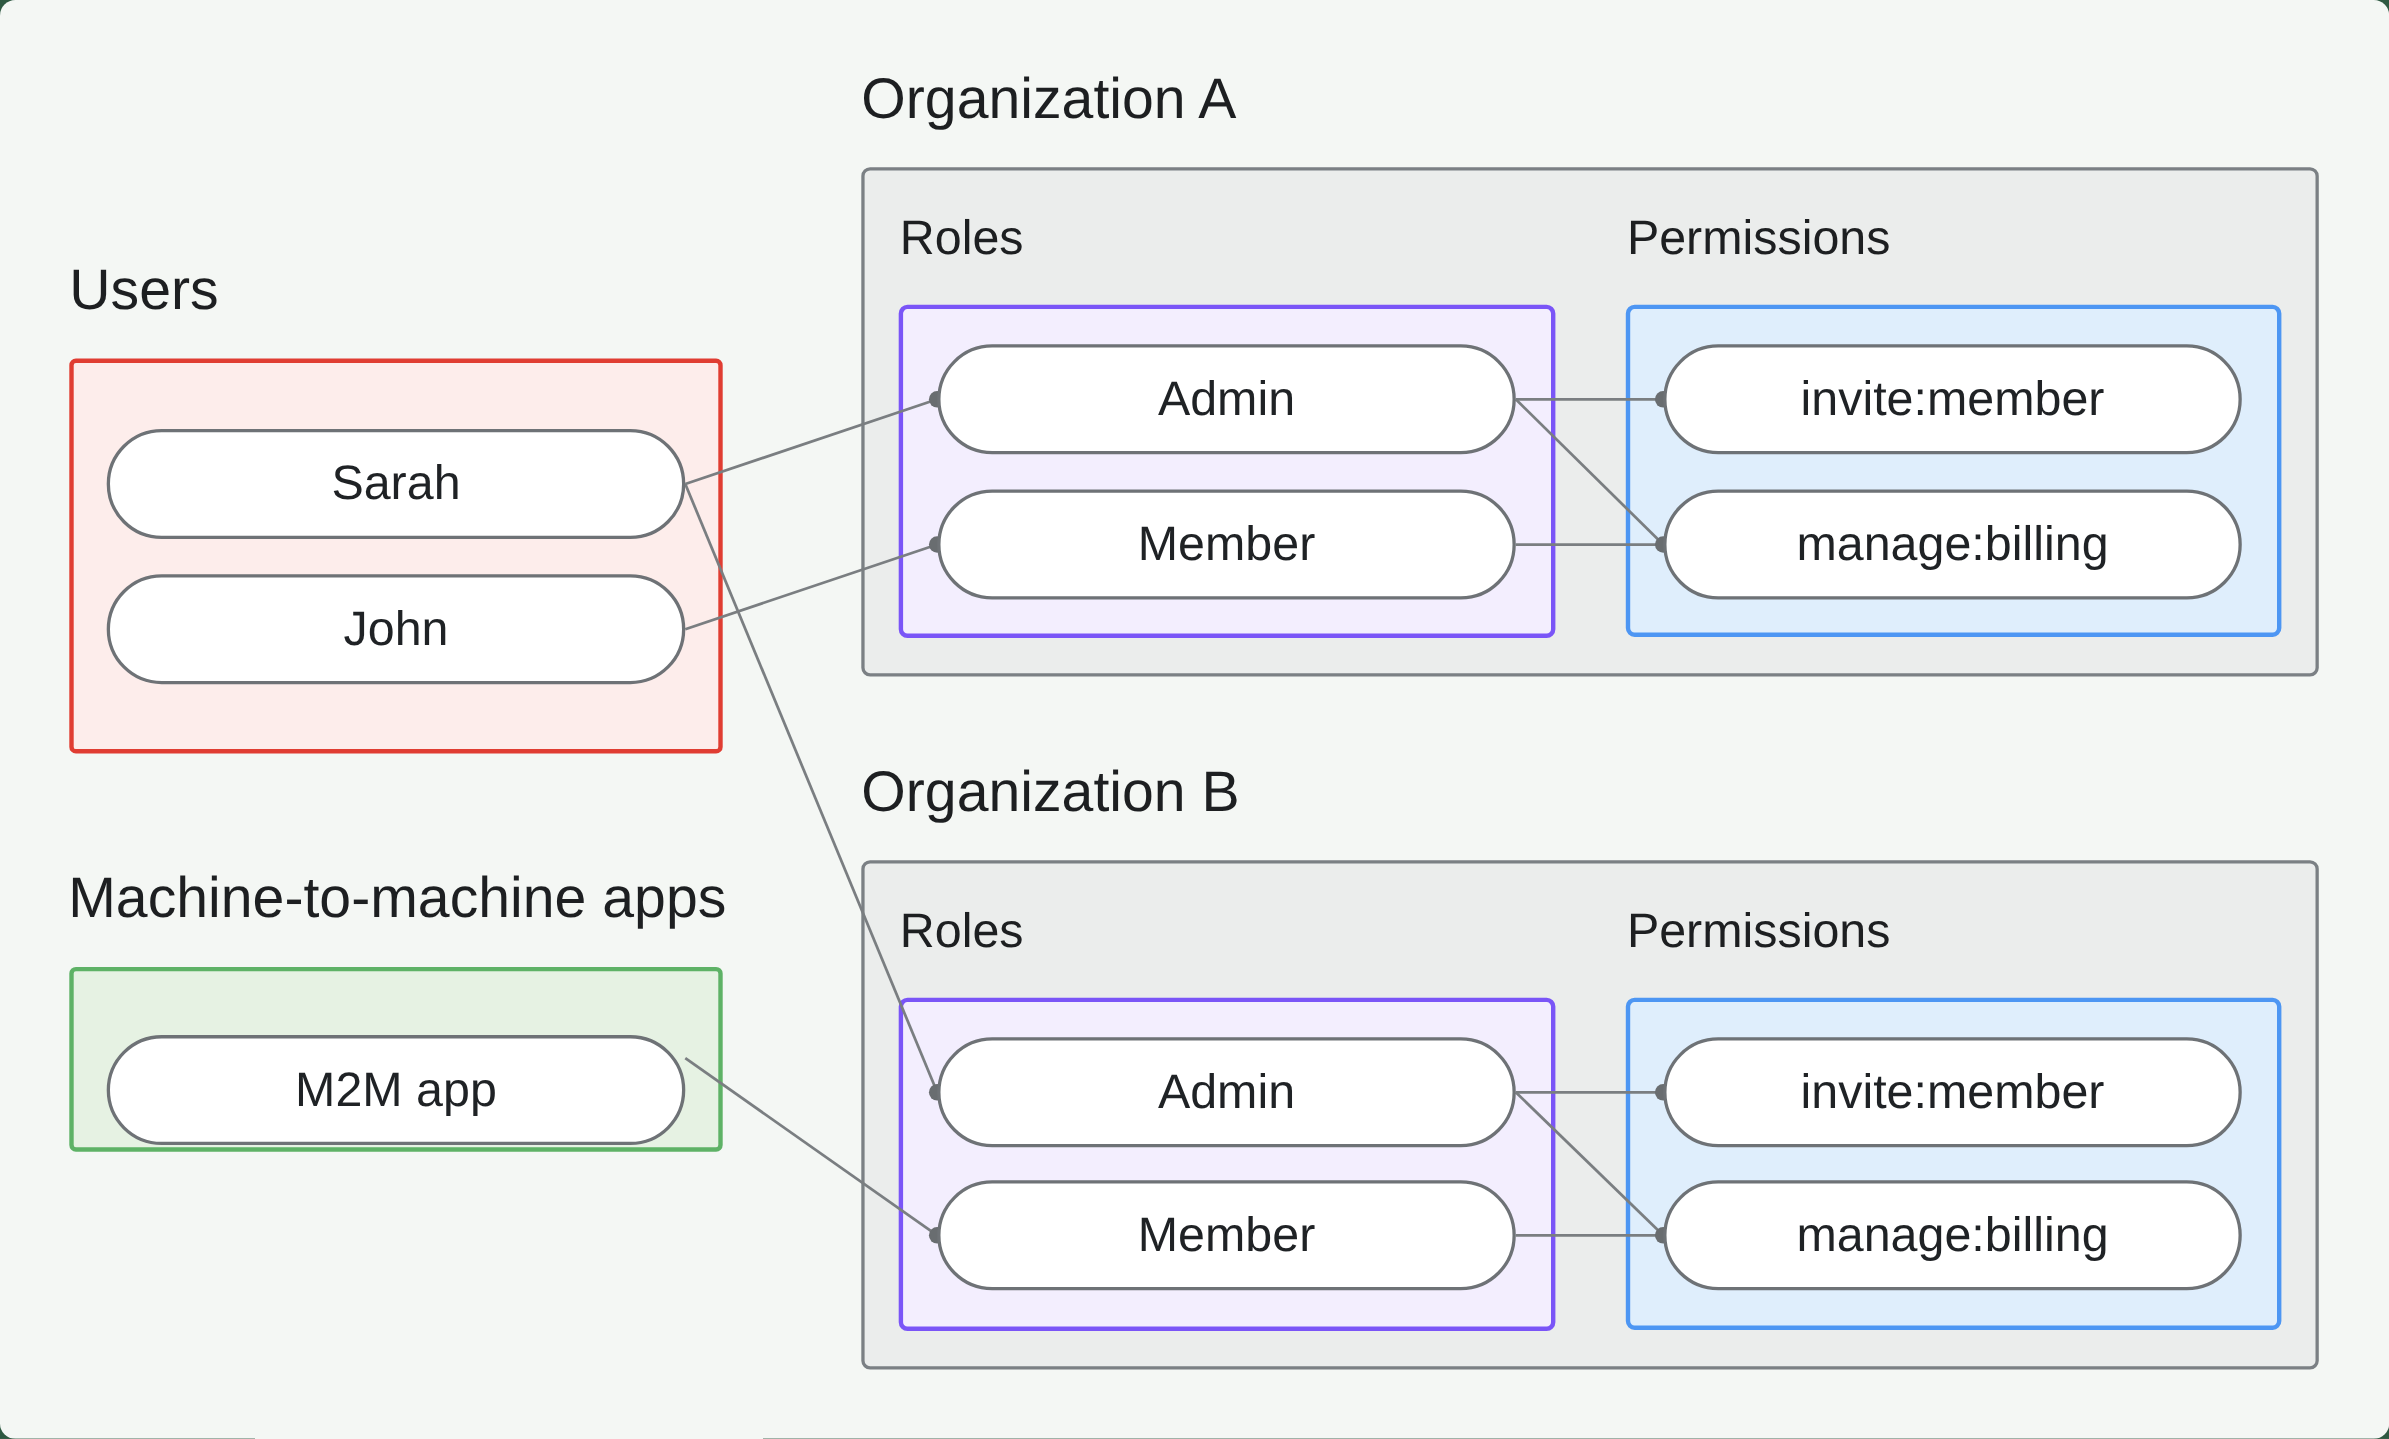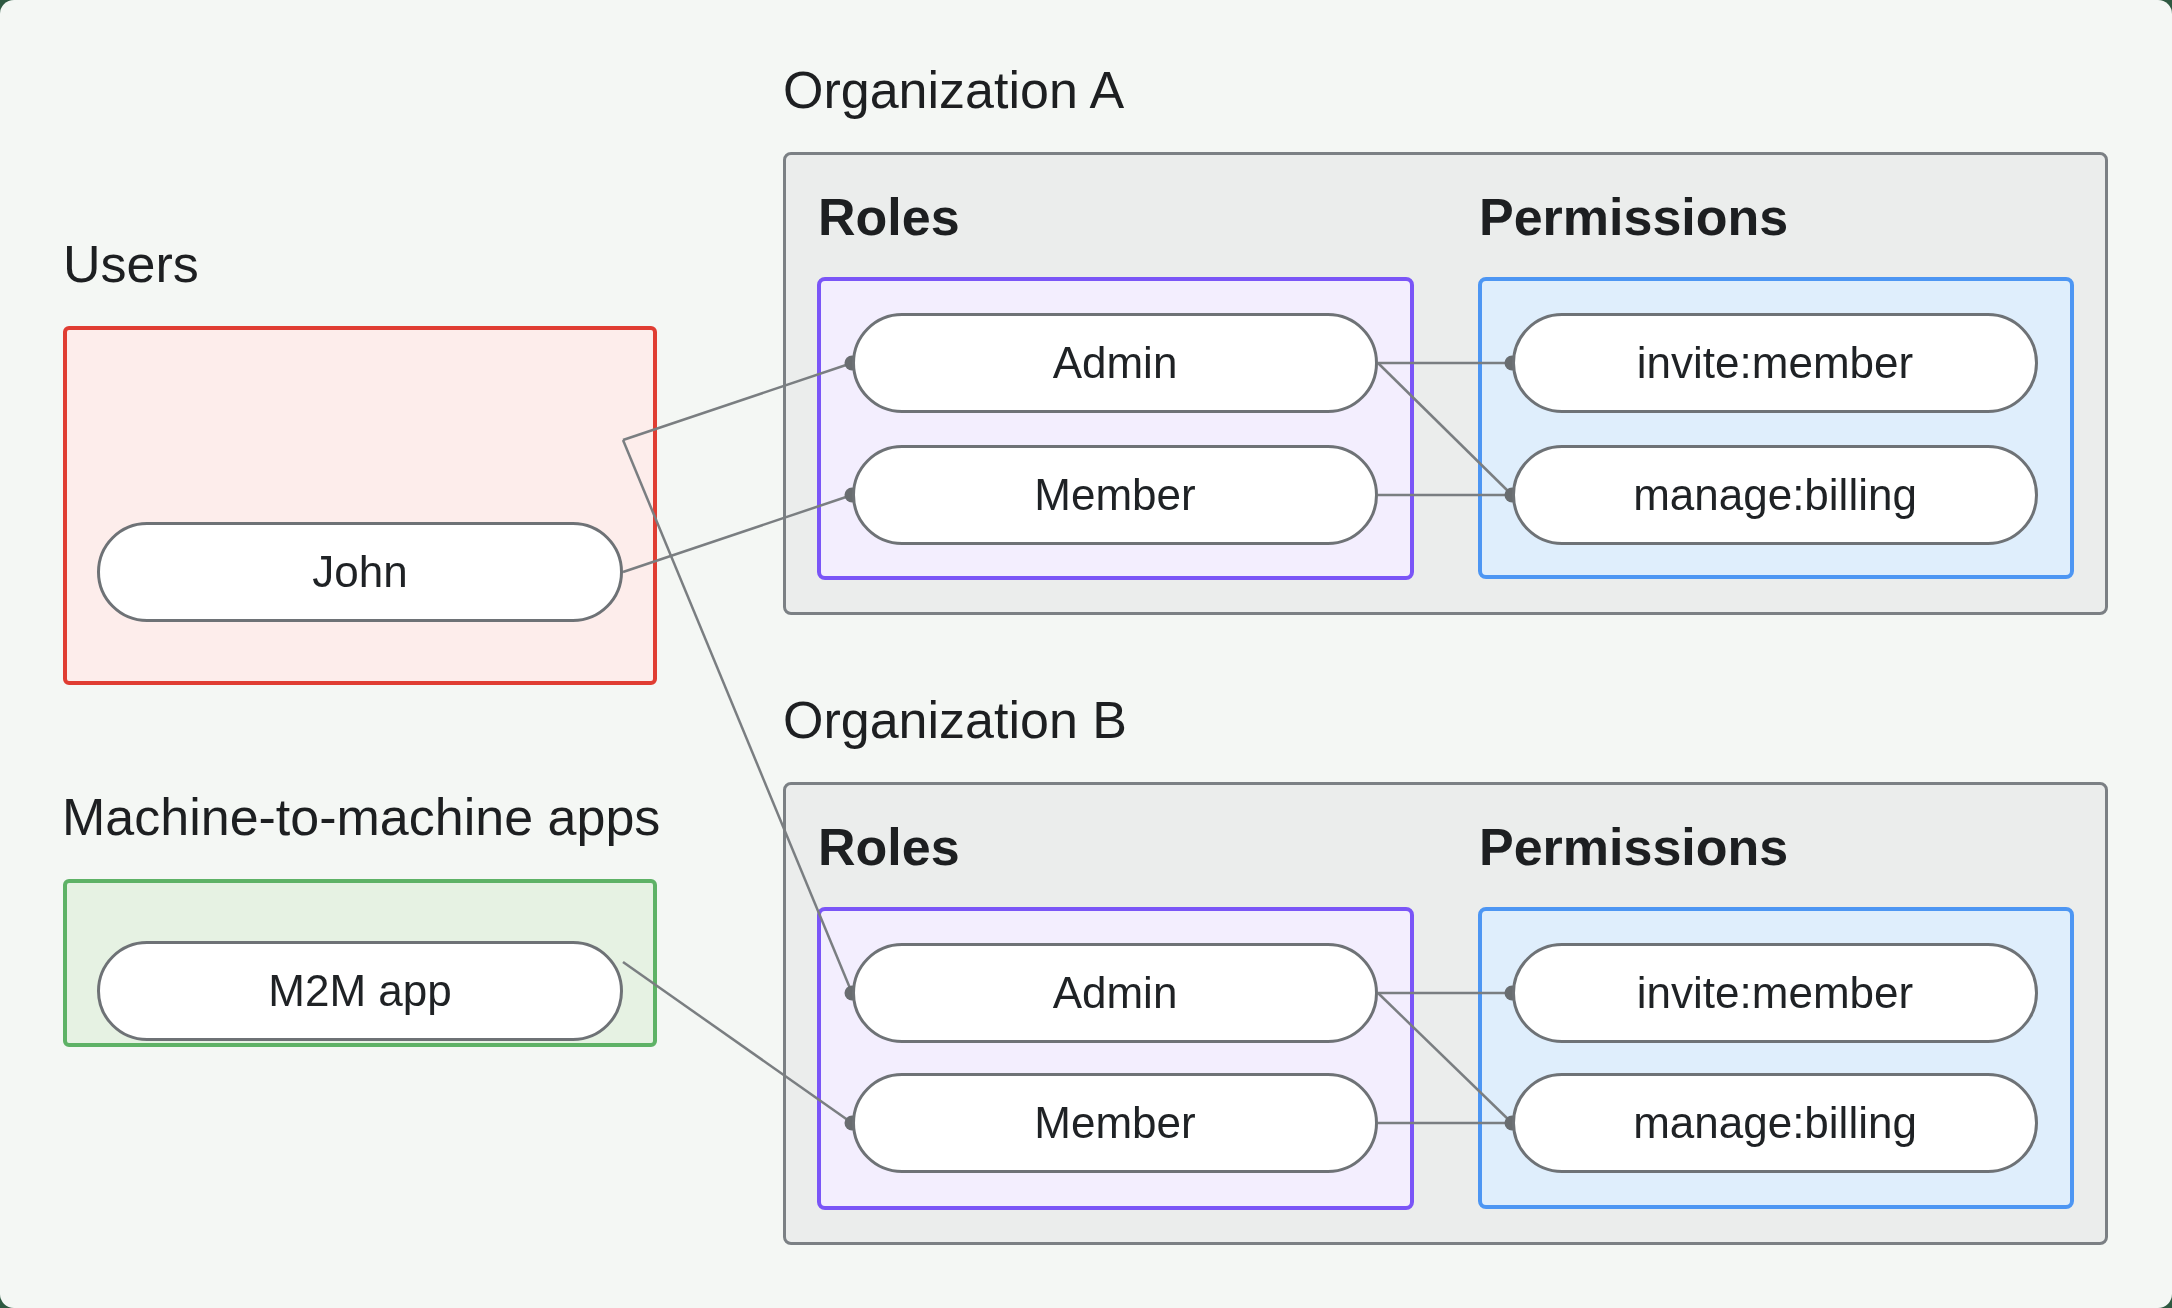--- a/index.html
+++ b/index.html
@@ -7,21 +7,21 @@
     position:relative;width:2172px;height:1308px;
     background:#f4f7f4;border-radius:14px;overflow:hidden;
     font-family:"Liberation Sans","DejaVu Sans",sans-serif;
     color:#1d1f21;
   }
   .section-label{
     position:absolute;font-size:52px;line-height:44px;font-weight:500;
     white-space:nowrap;color:#1d1f21;
   }
   .inner-label{
-    position:absolute;font-size:52px;line-height:44px;font-weight:700;
+    position:absolute;font-size:44px;line-height:44px;font-weight:400;
     white-space:nowrap;color:#1d1f21;
   }
   .box{position:absolute;box-sizing:border-box;border-radius:8px;}
   .org-box{background:#ebedec;border:3px solid #7b8084;}
   .users-box{background:#fdedeb;border:4px solid #e03d32;border-radius:6px;}
   .m2m-box{background:#e6f2e3;border:4px solid #5eb266;border-radius:6px;}
   .roles-box{background:#f3eefe;border:4px solid #7a55f7;}
   .perms-box{background:#dfeefc;border:4px solid #4d96f3;}
   .pill{
     position:absolute;box-sizing:border-box;width:526px;height:100px;
@@ -103,20 +103,21 @@
     <circle cx="852" cy="363" r="7.5"></circle>
     <circle cx="852" cy="495" r="7.5"></circle>
     <circle cx="852" cy="993" r="7.5"></circle>
     <circle cx="852" cy="1123" r="7.5"></circle>
     <circle cx="1512" cy="363" r="7.5"></circle>
     <circle cx="1512" cy="495" r="7.5"></circle>
     <circle cx="1512" cy="993" r="7.5"></circle>
     <circle cx="1512" cy="1123" r="7.5"></circle>
   </svg>
 
+  <div class="pill pill-sarah">Sarah</div>
   <div class="pill pill-john">John</div>
   <div class="pill pill-m2m">M2M app</div>
 
   <div class="pill pill-adminA">Admin</div>
   <div class="pill pill-memberA">Member</div>
   <div class="pill pill-inviteA">invite:member</div>
   <div class="pill pill-manageA">manage:billing</div>
 
   <div class="pill pill-adminB">Admin</div>
   <div class="pill pill-memberB">Member</div>

